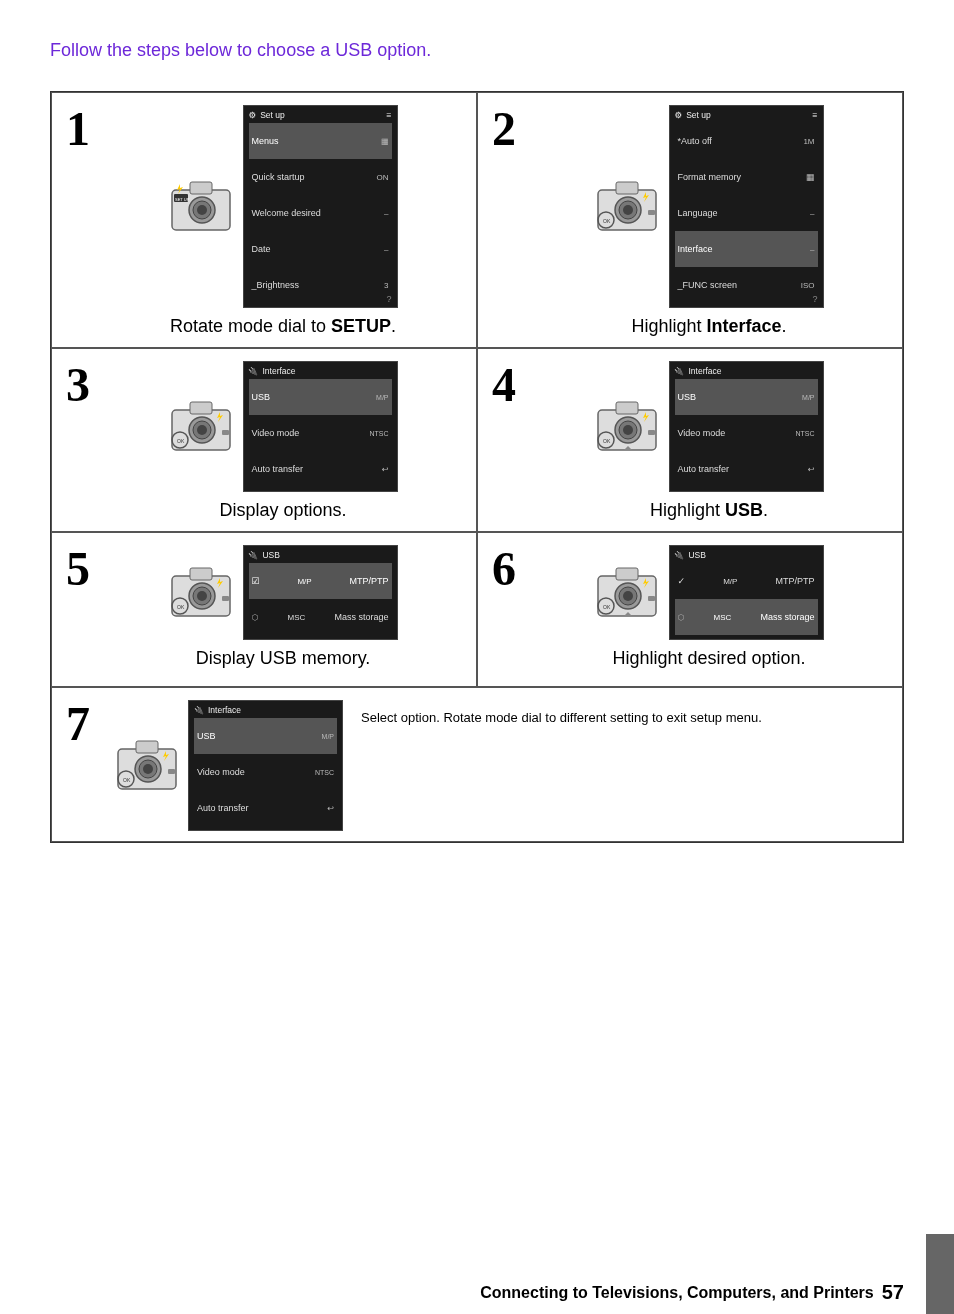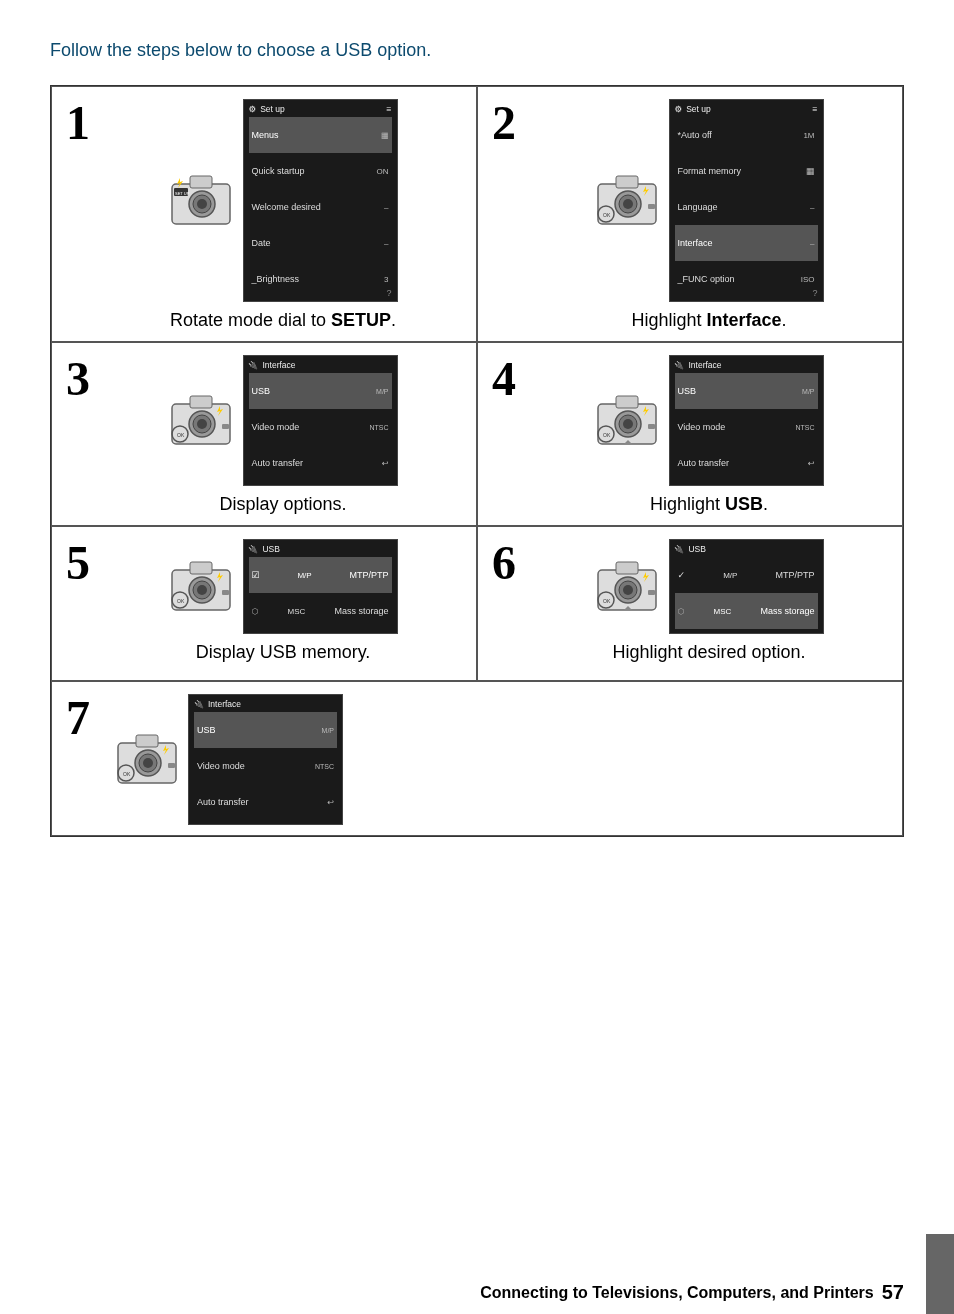--- a/index.html
+++ b/index.html
@@ -12,22 +12,22 @@
       color: #000;
       position: relative;
     }
 
     .page-content {
       padding: 40px 50px 60px 50px;
     }
 
     .intro-text {
       font-size: 18px;
-      margin-bottom: 24px;
-      color: #0c4a6e;
+      margin-bottom: 30px;
+      color: #6d28d9;
     }
 
     
     .steps-grid {
       display: grid;
       grid-template-columns: 1fr 1fr;
       border: 1.5px solid #333;
     }
 
     .step-cell {
@@ -305,21 +305,21 @@
                 </div>
               <div class="menu-row">
                   <span>Language</span>
                   <span class="row-value">–</span>
                 </div>
               <div class="menu-row highlighted">
                   <span>Interface</span>
                   <span class="row-value">–</span>
                 </div>
               <div class="menu-row">
-                  <span>_FUNC option</span>
+                  <span>_FUNC screen</span>
                   <span class="row-value">ISO</span>
                 </div>
               <div class="screen-footer">?</div>
             </div>
           </div>
           <div class="step-caption">
             Highlight <b>Interface</b>.
           </div>
         </div>
       </div>
@@ -529,20 +529,23 @@
           <div class="menu-row">
               <span>Video mode</span>
               <span class="row-value" style="font-size:7px">NTSC</span>
             </div>
           <div class="menu-row">
               <span>Auto transfer</span>
               <span class="row-value">↩</span>
             </div>
         </div>
       </div>
+      <div class="step-caption-right">
+        Select option.  Rotate mode dial to different setting to exit setup menu.
+      </div>
     </div>
 
   </div>
 </div>
 
 <div class="page-footer">
   <span class="footer-text">Connecting to Televisions, Computers, and Printers</span>
   <span class="footer-page">57</span>
 </div>
 <div class="footer-tab"></div>

